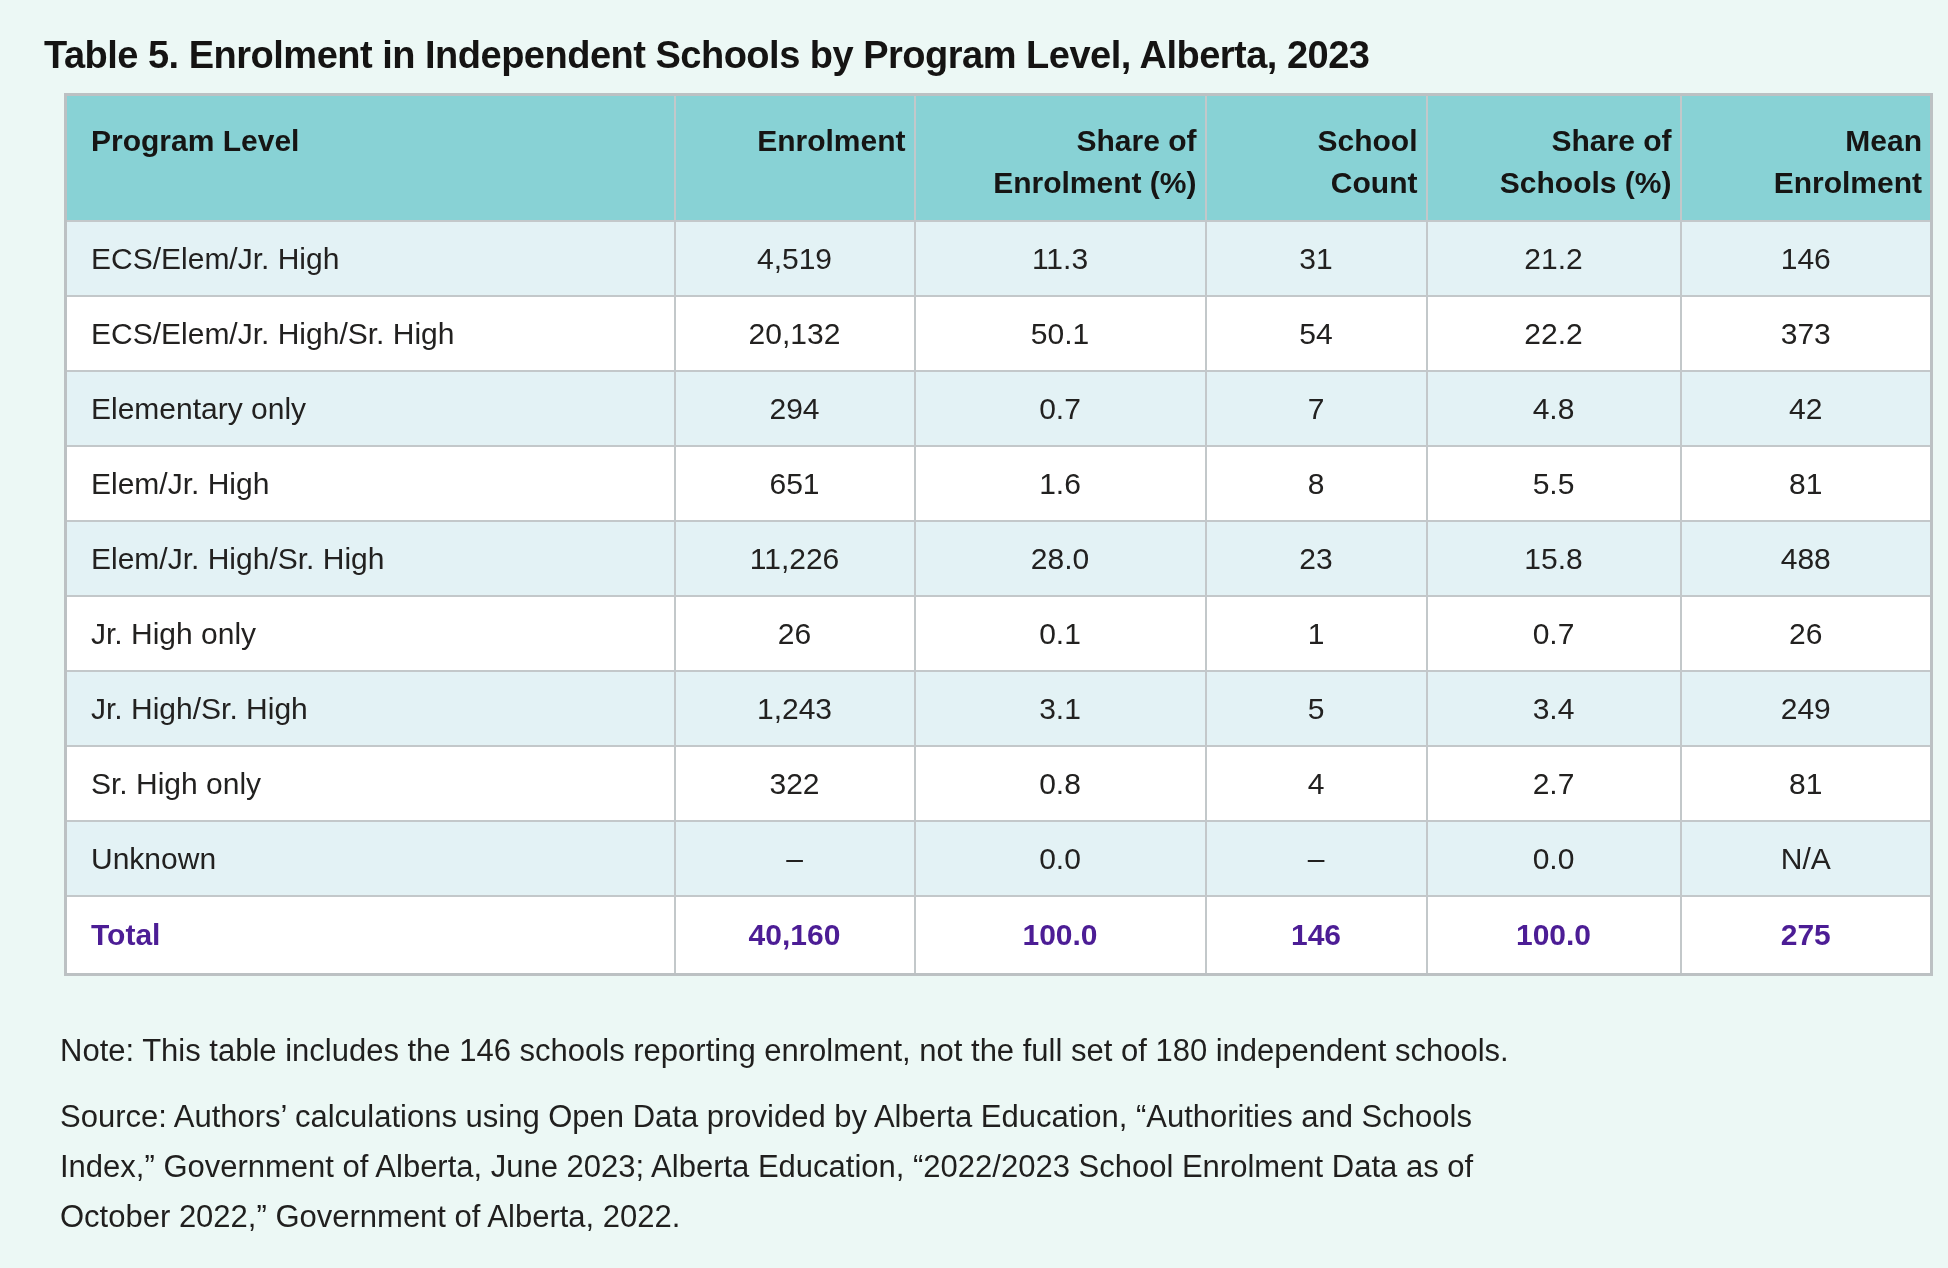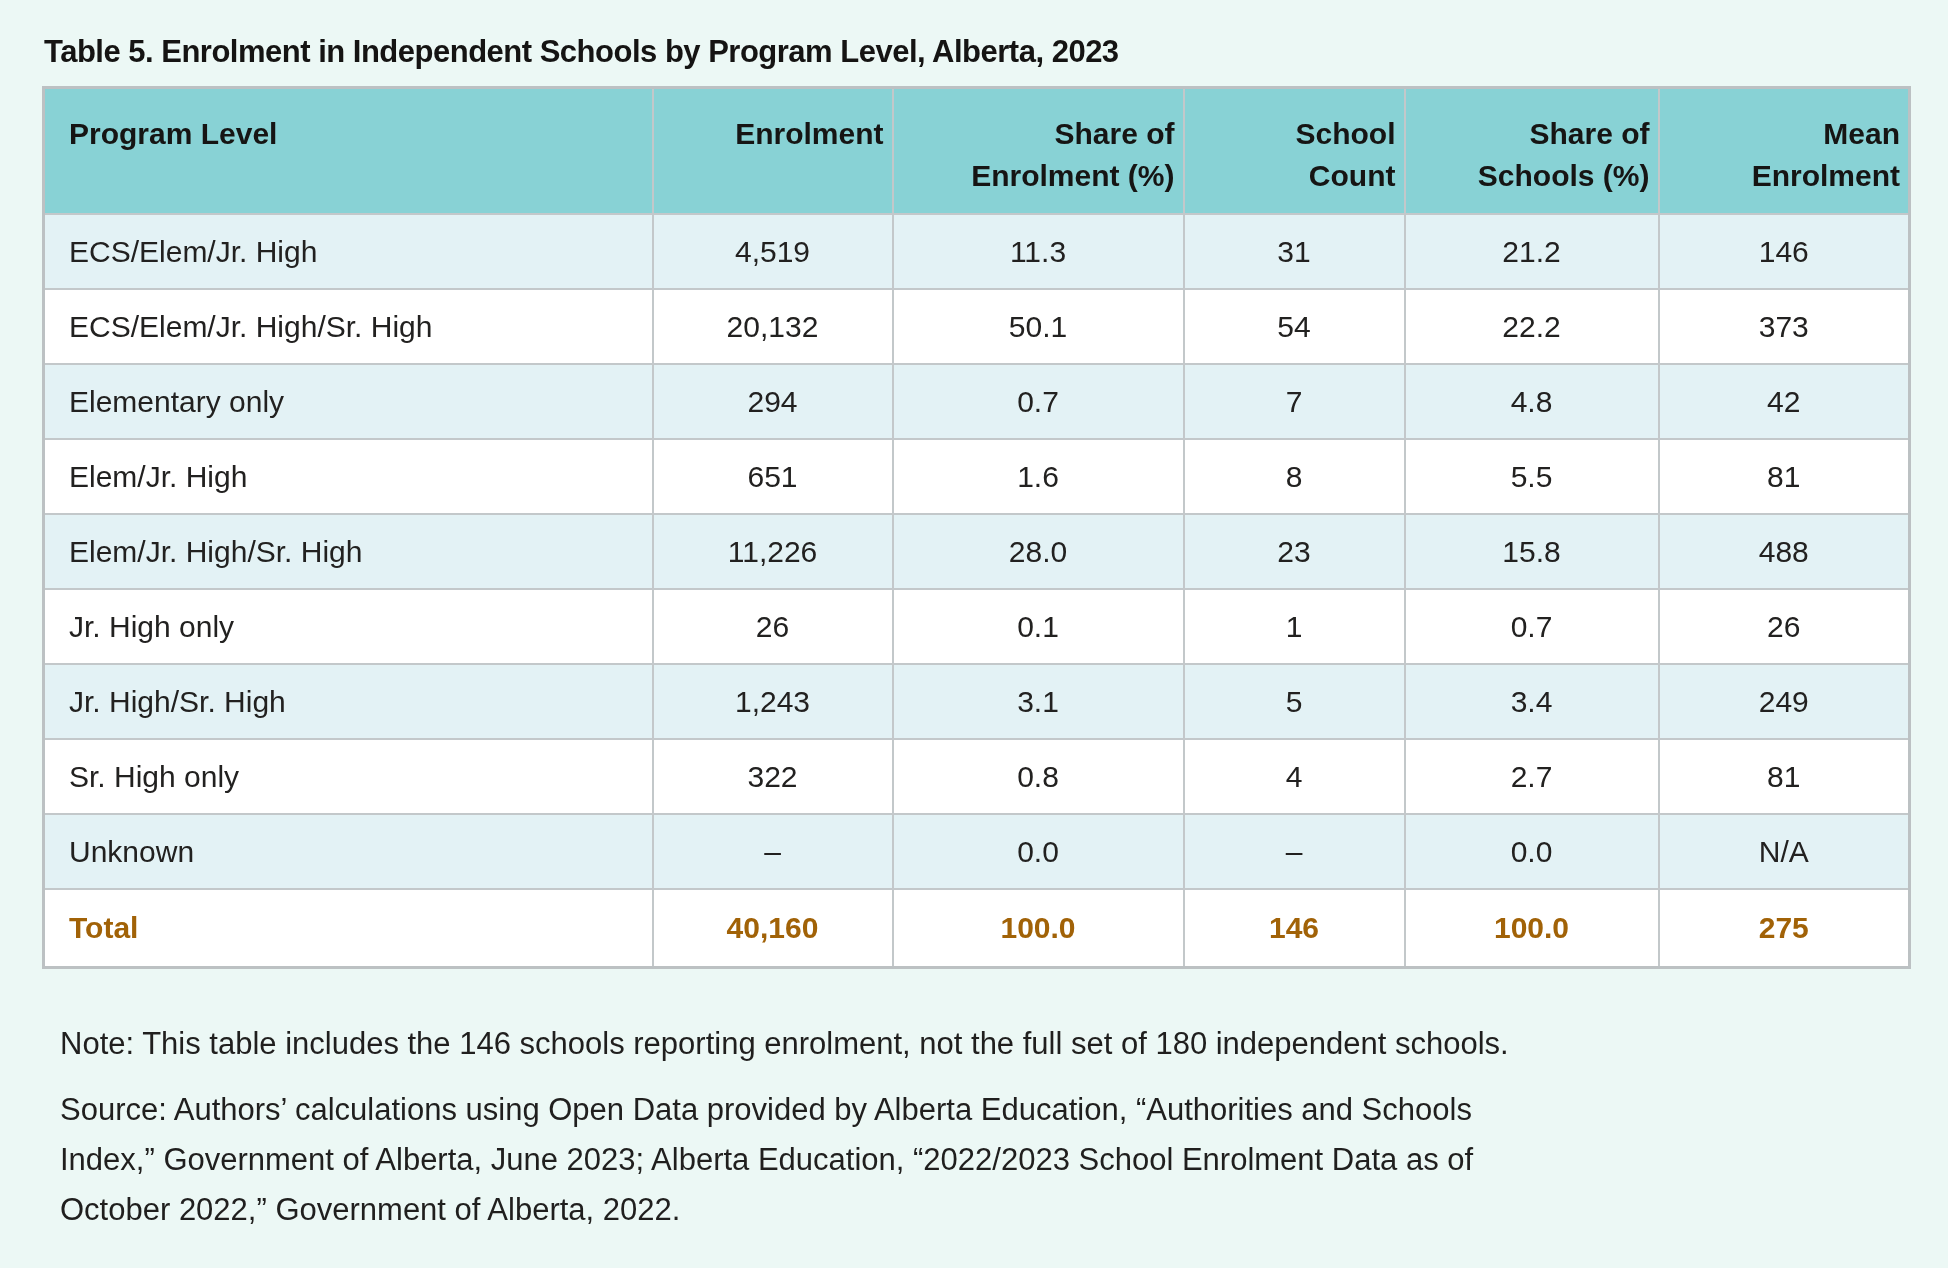--- a/index.html
+++ b/index.html
@@ -11,32 +11,33 @@
   }
   body {
     width: 1948px;
     height: 1268px;
     overflow: hidden;
   }
   .page {
     padding: 34px 38px 0 42px;
   }
   h1.table-title {
-    font-size: 31px;
+    font-size: 38px;
     font-weight: 700;
     letter-spacing: -0.5px;
     margin: 0 0 16px 2px;
     color: #151413;
   }
   table.data-table {
     border-collapse: collapse;
     table-layout: fixed;
     width: 1866px;
     border: 3px solid #bcc1c3;
     background: #ffffff;
+    margin-left: 22px;
   }
   .data-table th, .data-table td {
     border: 2px solid #c3c8ca;
     box-sizing: border-box;
   }
   .data-table thead th {
     background: #88d2d5;
     font-size: 30px;
     font-weight: 700;
     text-align: right;
@@ -62,21 +63,21 @@
   }
   .data-table tbody td:first-child {
     text-align: left;
     padding-left: 24px;
   }
   .data-table tbody tr:nth-child(odd) { background: #e3f2f5; }
   .data-table tbody tr:nth-child(even) { background: #ffffff; }
   .data-table tbody tr.total-row td {
     font-weight: 700;
     height: 78px;
-    color: #a16207;
+    color: #4c1d95;
   }
   .notes {
     margin-top: 50px;
     margin-left: 2px;
     font-size: 31px;
     line-height: 50px;
     max-width: 1530px;
     color: #201f1e;
   }
   .notes p { margin: 16px; }

